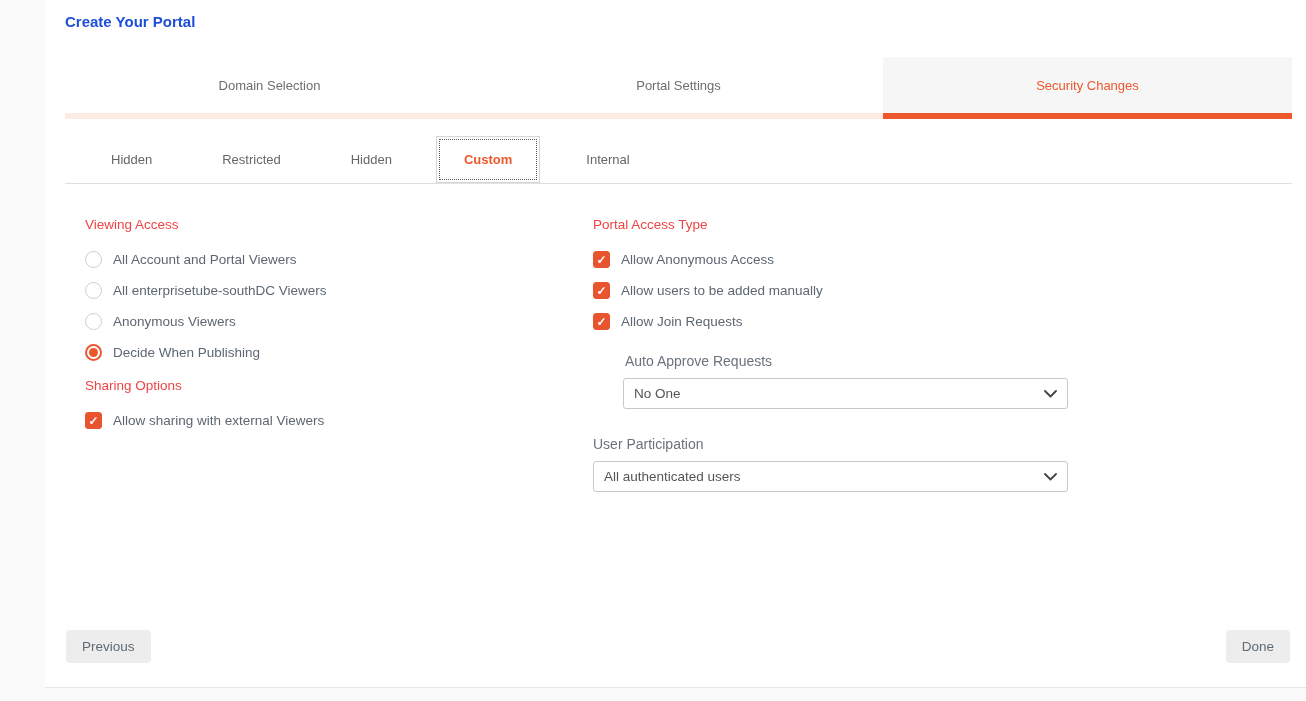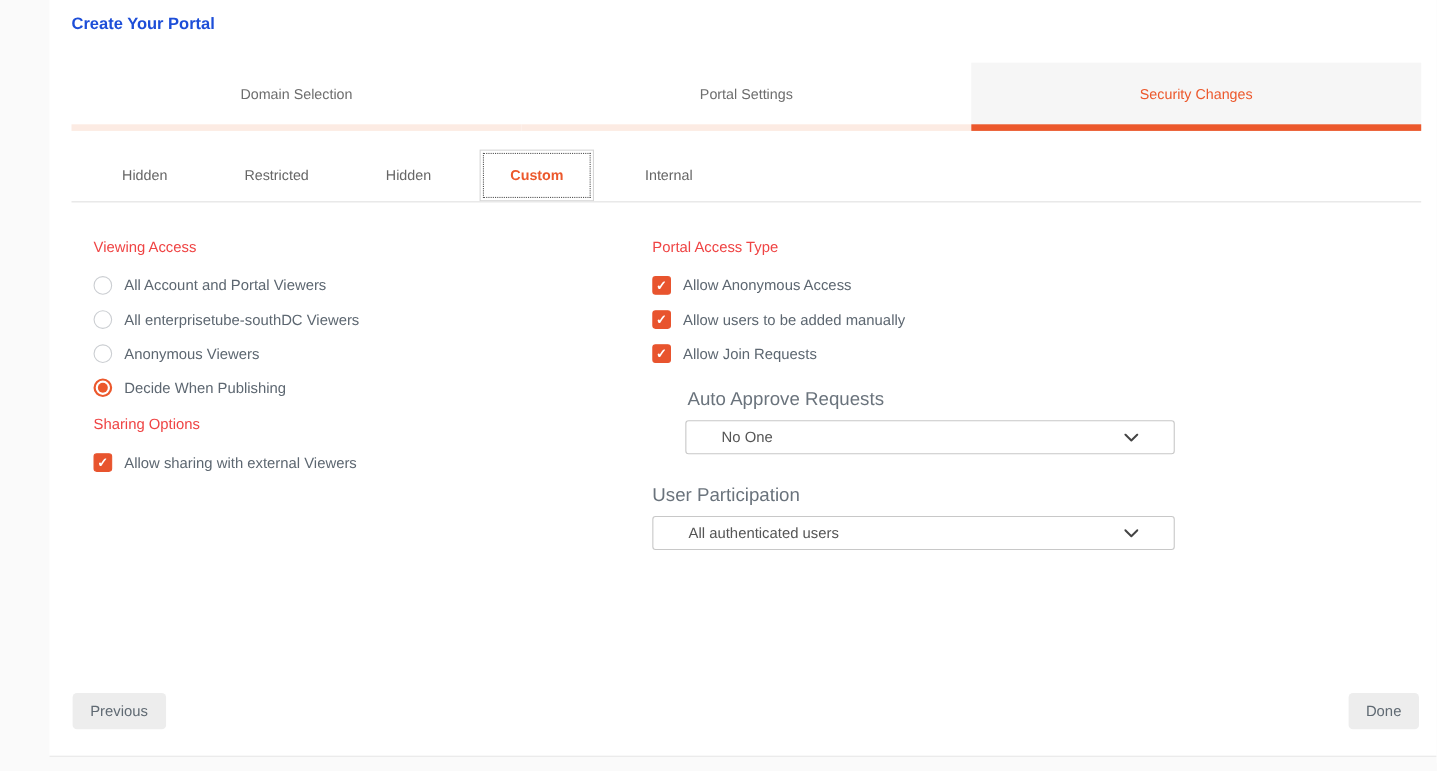--- a/index.html
+++ b/index.html
@@ -136,33 +136,33 @@
   .checkbox.checked .check {
     display: block;
     color: #fff;
     font-size: 12px;
     font-weight: bold;
     line-height: 1;
     transform: translateY(-0.5px);
   }
   
   .field-label {
-    font-size: 17px;
+    font-size: 14px;
     color: #6a737c;
     margin: 16px 0 9px 32px;
   }
   .field-label.flush { margin-left: 0; margin-top: 27px; }
   .select {
     height: 31px;
     border: 1px solid #c8c8c8;
     border-radius: 3px;
     background: #fff;
     display: flex;
     align-items: center;
-    padding: 0 32px;
+    padding: 0 10px;
     font-size: 13.5px;
     color: #555;
     cursor: pointer;
   }
   .select.indent { margin-left: 30px; width: 445px; }
   .select.full { width: 475px; }
   .select .value { flex: 1; }
   .select svg { flex: none; }
   
   .btn {

